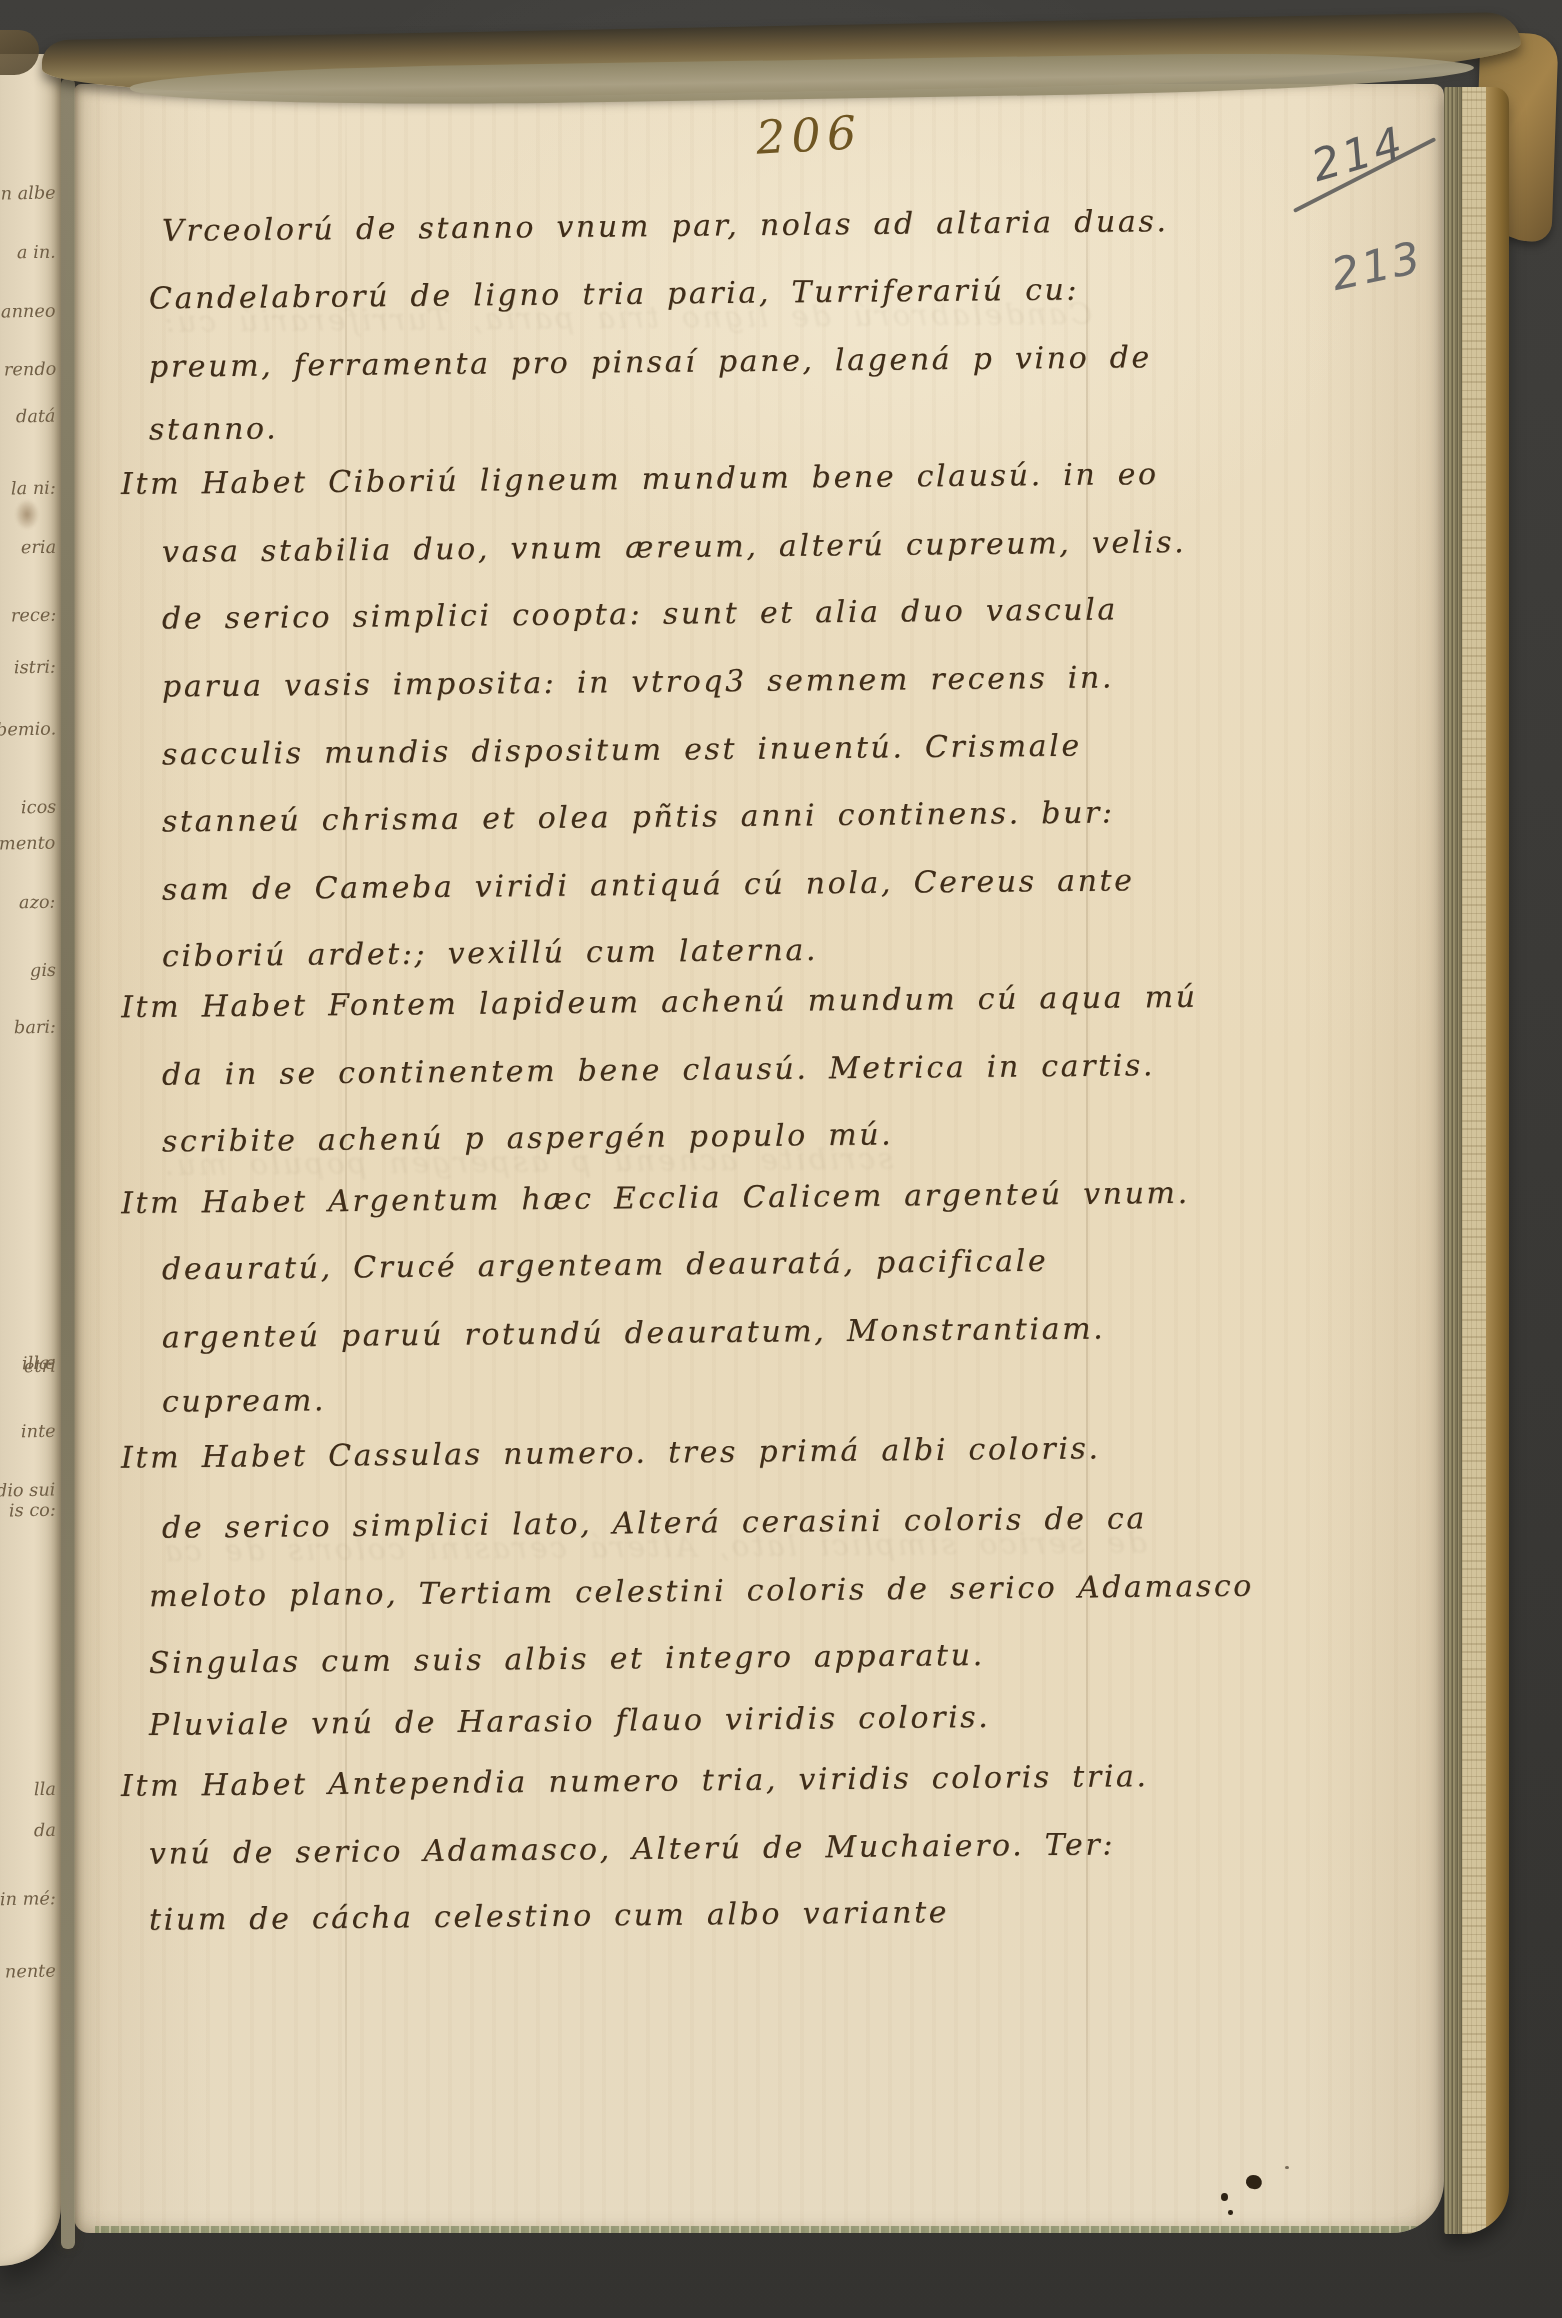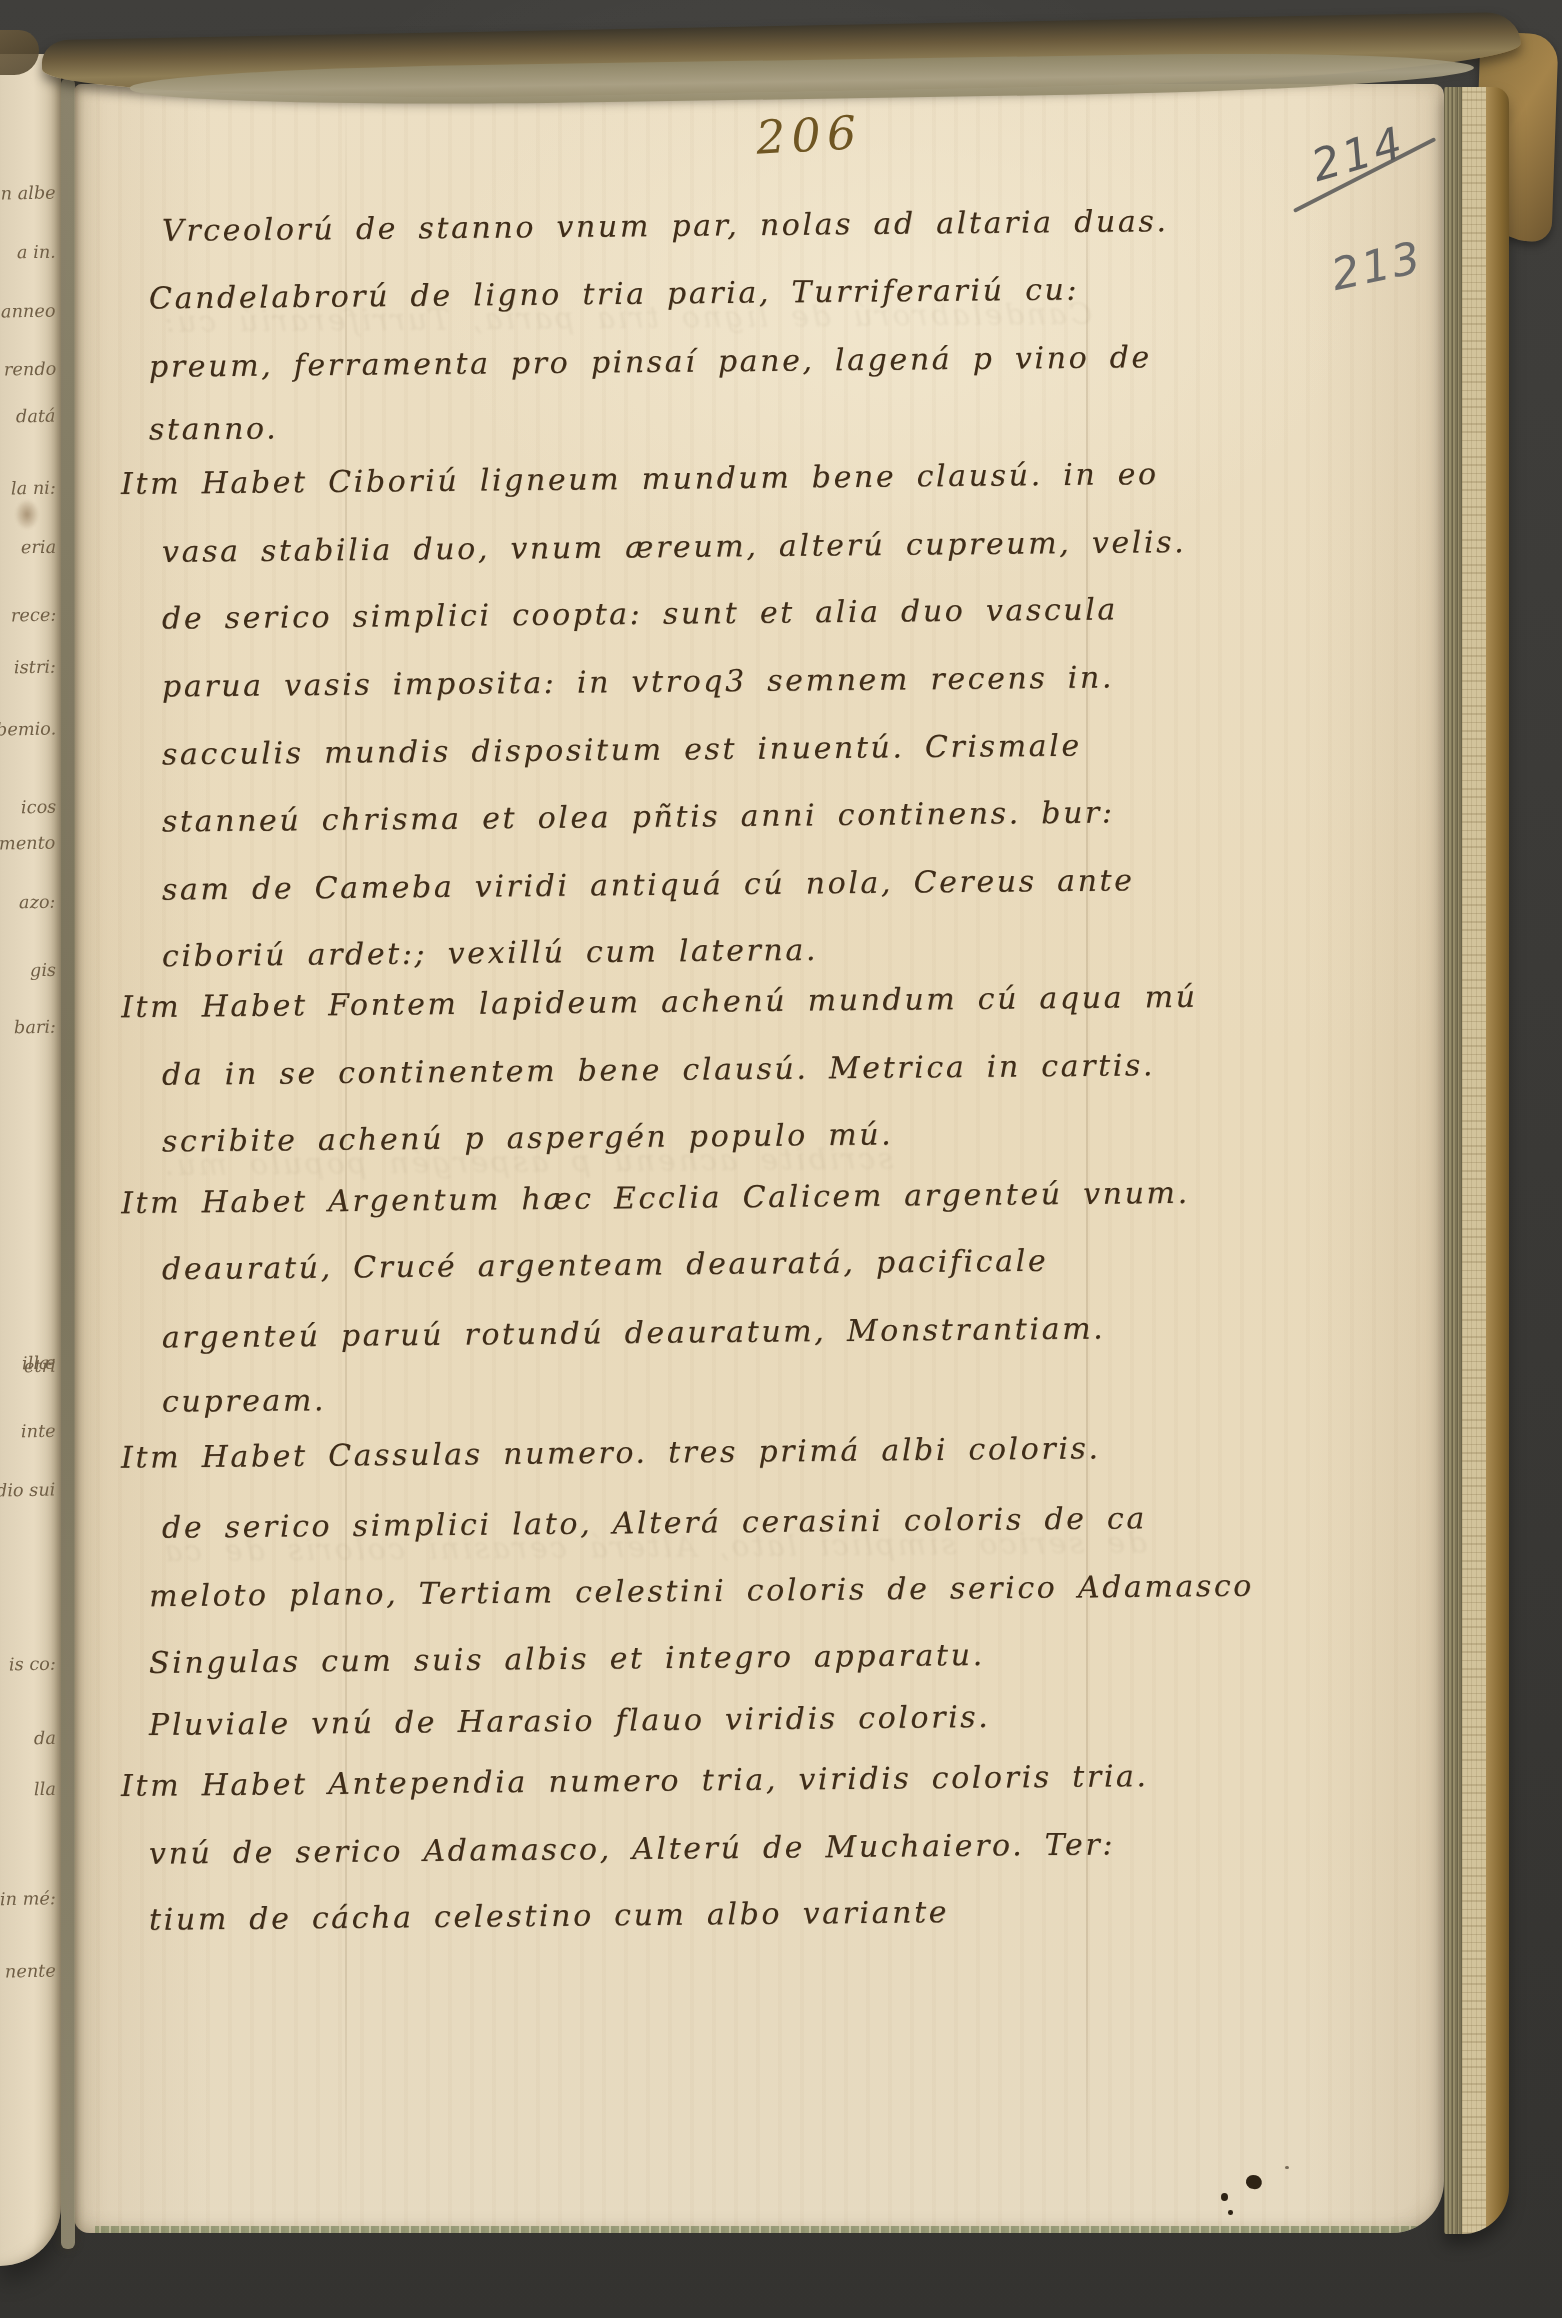--- a/index.html
+++ b/index.html
@@ -173,22 +173,22 @@
       <div class="fragment" style="top: 719px;">bemio.</div>
       <div class="fragment" style="top: 797px;">icos</div>
       <div class="fragment" style="top: 833px;">mento</div>
       <div class="fragment" style="top: 892px;">azo:</div>
       <div class="fragment" style="top: 960px;">gis</div>
       <div class="fragment" style="top: 1017px; margin-left: 35px;">bari:</div>
       <div class="fragment" style="top: 1356px;">etri</div>
       <div class="fragment" style="top: 1353px;">illæ</div>
       <div class="fragment" style="top: 1421px; margin-left: 18px;">inte</div>
       <div class="fragment" style="top: 1480px;">dio sui</div>
-      <div class="fragment" style="top: 1654px; text-align: center;">is co:</div>
-      <div class="fragment" style="top: 1728px;">da</div>
+      <div class="fragment" style="top: 1500px; text-align: center;">is co:</div>
+      <div class="fragment" style="top: 1820px;">da</div>
       <div class="fragment" style="top: 1779px;">lla</div>
       <div class="fragment" style="top: 1889px; padding-left: 32px;">in mé:</div>
       <div class="fragment" style="top: 1961px;">nente</div>
     </div>
 
   <div class="page">
     <div class="fold fold-a"></div>
     <div class="fold fold-b"></div>
   </div>
 

